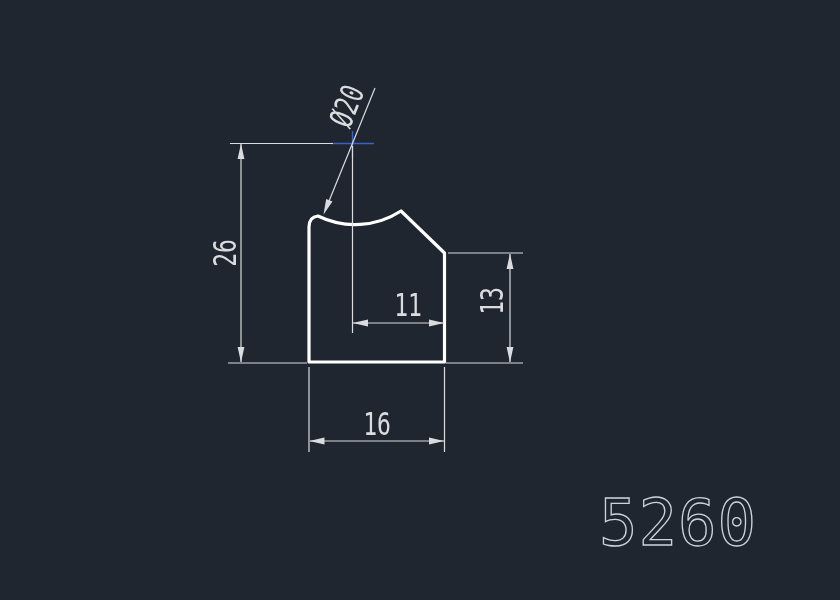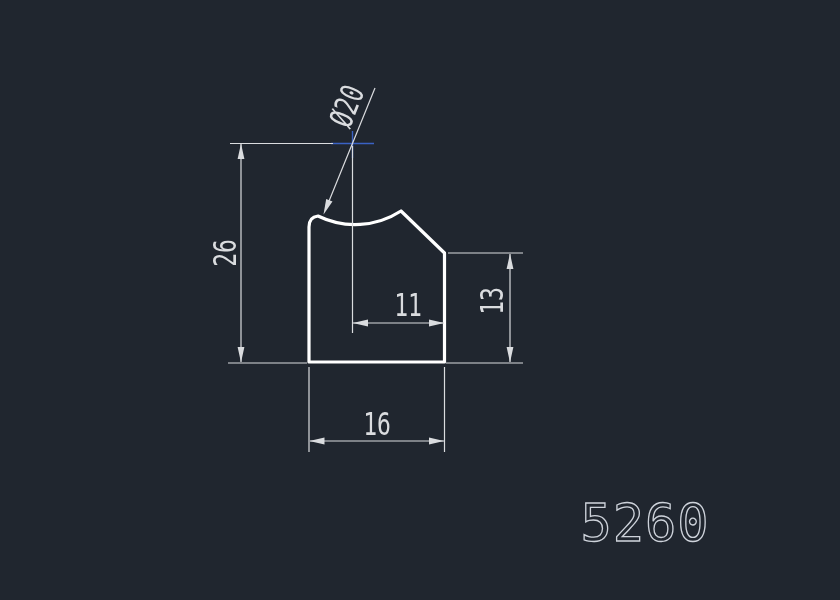--- a/index.html
+++ b/index.html
@@ -56,23 +56,23 @@
   .label.h   { transform: translate(-50%,-50%) scale(0.72,1); }
   .label.v   { transform: translate(-50%,-50%) rotate(-90deg) scale(0.72,1); }
   .label.dia { transform: translate(-50%,-50%) rotate(-68deg) scale(0.72,1); }
   .label-26  { left: 225px; top: 253px; }
   .label-13  { left: 492px; top: 301px; }
   .label-11  { left: 408px; top: 305px; }
   .label-16  { left: 377px; top: 424px; }
   .label-dia { left: 347px; top: 106px; }
   .part-number {
     position: absolute;
-    left: 645px; top: 523px;
+    left: 678px; top: 523px;
     transform: translate(-50%,-50%);
-    font-size: 52px;
+    font-size: 64px;
     line-height: 1;
     letter-spacing: 1px;
     color: var(--part);
     -webkit-text-fill-color: transparent;
     -webkit-text-stroke: 1.3px var(--part);
     white-space: nowrap;
   }
 </style>
 </head>
 <body>

